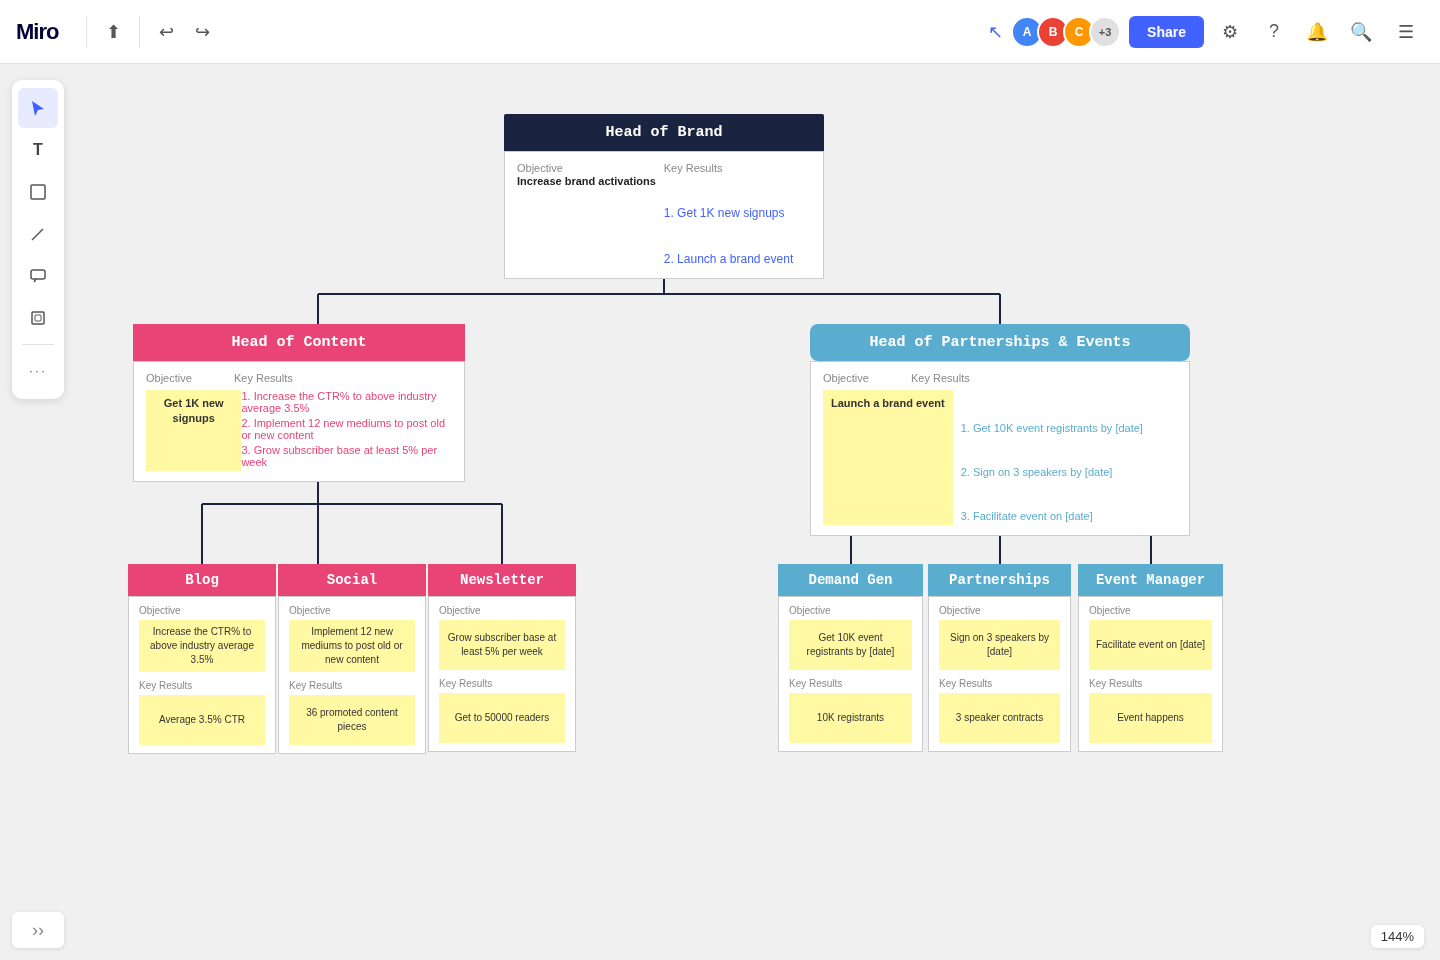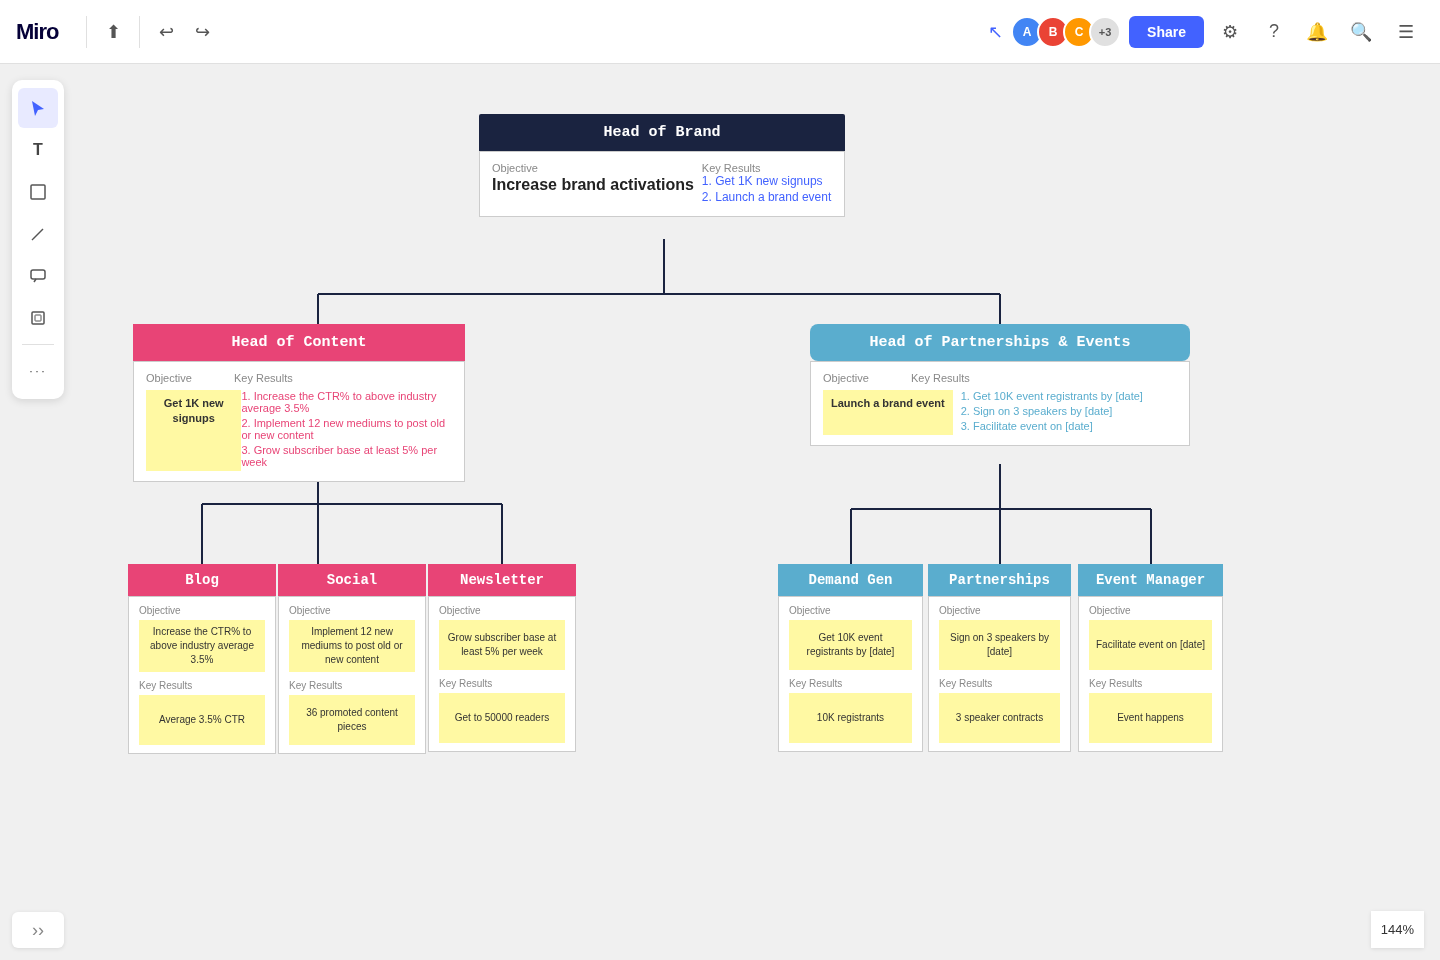--- a/index.html
+++ b/index.html
@@ -22,35 +22,35 @@
     
     #left-toolbar { position: absolute; top: 80px; left: 12px; width: 52px; background: #fff; border-radius: 10px; box-shadow: 0 2px 8px rgba(0,0,0,0.12); display: flex; flex-direction: column; align-items: center; padding: 8px 0; gap: 2px; z-index: 100; }
     .tool-btn { width: 40px; height: 40px; border-radius: 6px; border: none; background: transparent; cursor: pointer; display: flex; align-items: center; justify-content: center; font-size: 18px; color: #444; }
     .tool-btn.active { background: #e8eaff; color: #4262ff; }
     .tool-separator { width: 32px; height: 1px; background: #e0e0e0; margin: 4px 0; }
 
     
     #canvas { position: absolute; top: 64px; left: 0; width: 1440px; height: 896px; background: #f0f0f0; overflow: hidden; }
 
     
-    #zoom { position: absolute; bottom: 12px; right: 16px; background: #fff; border-radius: 0; padding: 11px 10px; font-size: 13px; color: #333; box-shadow: 0 1px 4px rgba(0,0,0,0.1); z-index: 100; }
+    #zoom { position: absolute; bottom: 12px; right: 16px; background: #fff; border-radius: 6px; padding: 4px 10px; font-size: 13px; color: #333; box-shadow: 0 1px 4px rgba(0,0,0,0.1); z-index: 100; }
     #bottom-left { position: absolute; bottom: 12px; left: 12px; background: #fff; border-radius: 6px; width: 52px; height: 36px; display: flex; align-items: center; justify-content: center; font-size: 18px; color: #888; box-shadow: 0 1px 4px rgba(0,0,0,0.1); z-index: 100; }
 
     
     .node-box { position: absolute; }
 
     
-    .hob { left: 479px; top: 50px; width: 366px; }
+    .hob { left: 504px; top: 50px; width: 320px; }
     .hob-header { background: #1a2340; color: #fff; text-align: center; padding: 10px; font-size: 15px; font-weight: 700; font-family: 'Courier New', monospace; border-radius: 2px 2px 0 0; }
     .hob-body { background: #fff; border: 1px solid #ccc; padding: 10px 12px; font-size: 12px; }
     .obj-col { font-size: 11px; color: #888; min-width: 80px; }
     .kr-col { font-size: 11px; color: #888; }
-    .obj-val { font-size: 16px; font-weight: 700; color: #222; min-width: 80px; line-height: 1.4; }
+    .obj-val { font-size: 11px; font-weight: 700; color: #222; min-width: 80px; line-height: 1.4; }
     .kr-list { font-size: 12px; }
-    .kr-item { color: #4262ff; margin-bottom: 2px; }
+    .kr-item { color: #4262ff; margin-bottom: 2px; margin-top: 32px; }
 
     
     .hoc { left: 133px; top: 260px; width: 332px; }
     .hoc-header { background: #e84476; color: #fff; text-align: center; padding: 10px; font-size: 15px; font-weight: 700; font-family: 'Courier New', monospace; }
     .hoc-body { background: #fff; border: 1px solid #ccc; padding: 10px 12px; }
     .hoc-content { display: flex; gap: 0; margin-top: 6px; }
     .sticky-note { background: #fff9a3; padding: 6px 8px; font-size: 11px; font-weight: 600; color: #333; min-width: 60px; text-align: center; line-height: 1.4; }
     .kr-list-pink { font-size: 11px; }
     .kr-item-pink { color: #e84476; margin-bottom: 3px; }
 

